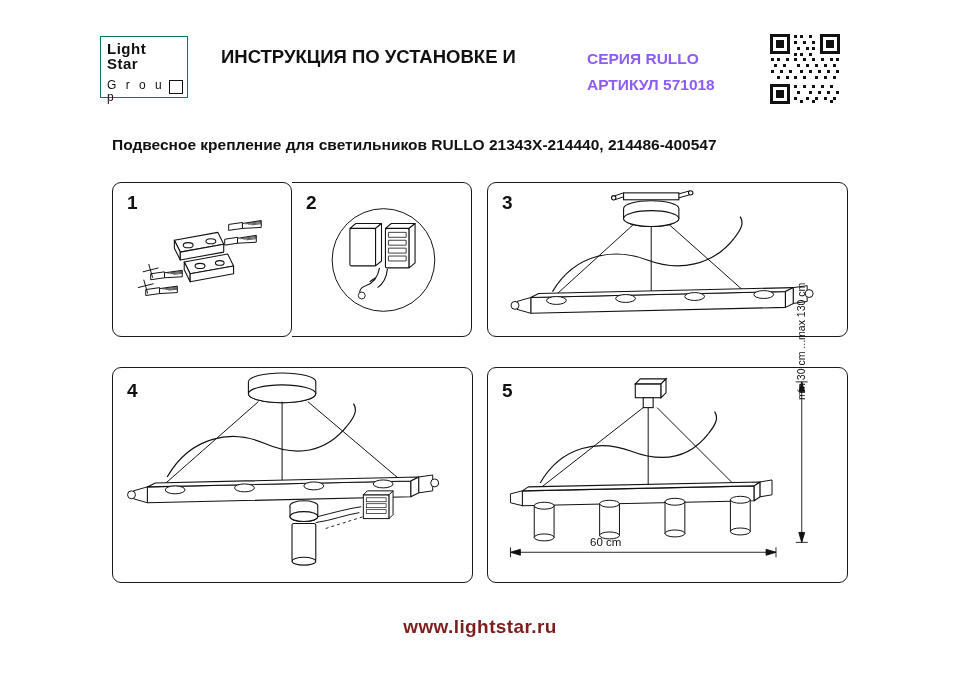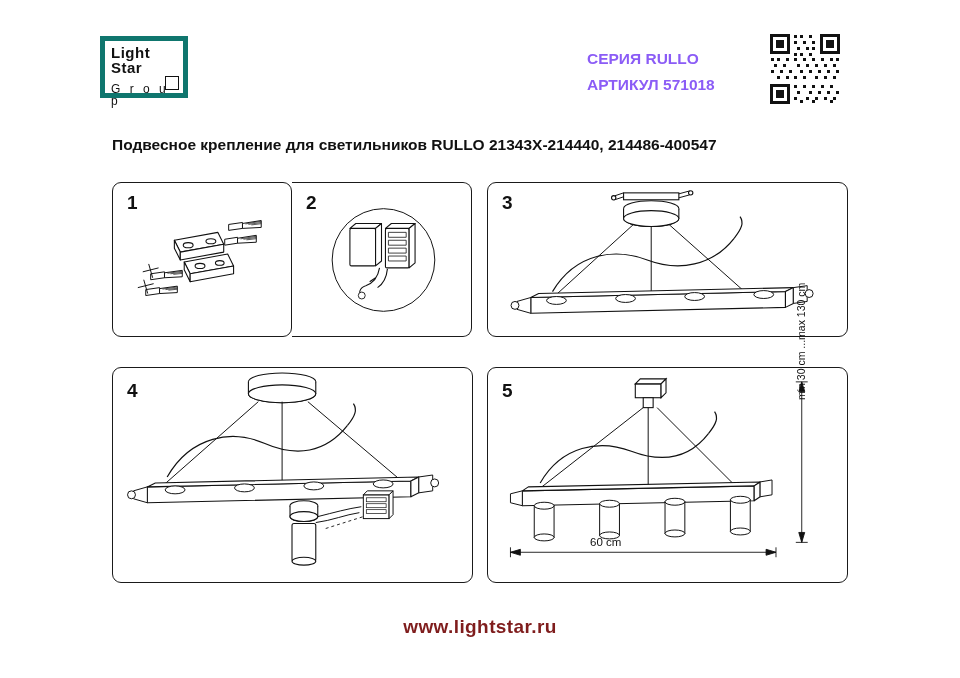--- a/index.html
+++ b/index.html
@@ -28,21 +28,21 @@
     top: 32px;
     width: 760px;
     height: 78px;
   }
   .logo {
     position: absolute;
     left: 0;
     top: 4px;
     width: 88px;
     height: 62px;
-    border: 5px solid #0f766e;
+    border: 1px solid #0f766e;
     box-sizing: border-box;
   }
   .logo-inner {
     position: absolute;
     left: 6px;
     top: 4px;
     width: 70px;
     line-height: 1.0;
   }
   .logo-line {
@@ -170,20 +170,21 @@
     <div class="logo">
       <div class="logo-inner">
         <div class="logo-line">Light</div>
         <div class="logo-line">Star</div>
         <div class="logo-group">G r o u p</div>
       </div>
       <div class="logo-sq"></div>
     </div>
 
     <div class="title-block">
+      <div class="title-line">ИНСТРУКЦИЯ ПО УСТАНОВКЕ И</div>
     </div>
 
     <div class="series-block">
       <div class="series-line">СЕРИЯ RULLO</div>
       <div class="series-line">АРТИКУЛ 571018</div>
     </div>
 
     <div class="qr">
       <svg width="74" height="74" viewBox="0 0 74 74">
         <rect x="0" y="0" width="74" height="74" fill="#ffffff"></rect>

